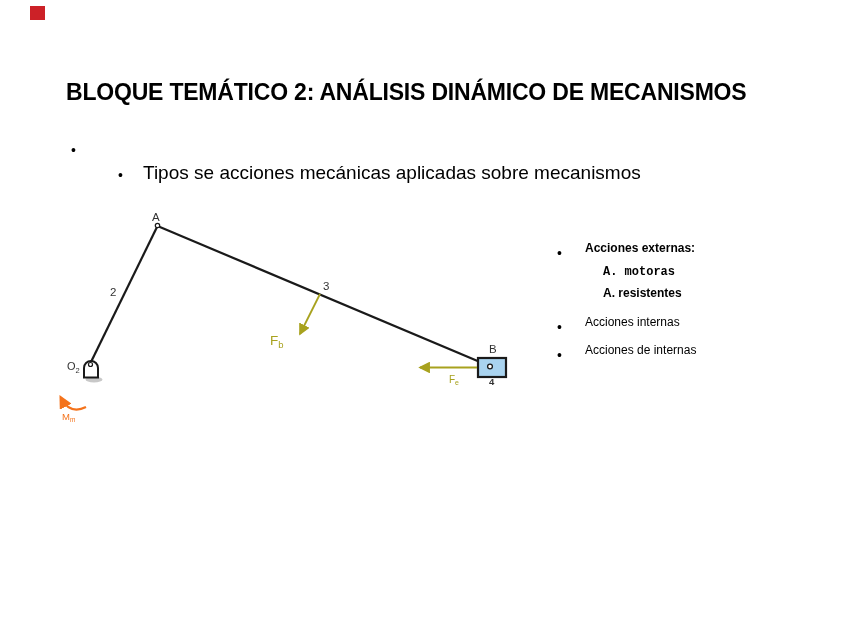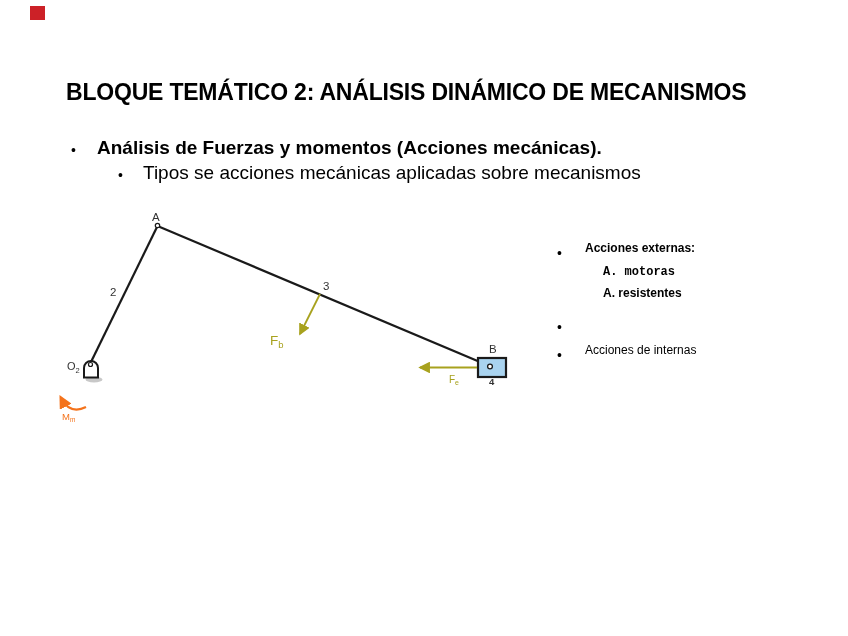--- a/index.html
+++ b/index.html
@@ -26,33 +26,33 @@
 
 <div class="slide">
 
   <svg class="abs" style="left:30px;top:6px;" width="15" height="14">
     <rect x="0" y="0" width="15" height="14" fill="#cc2127"></rect>
   </svg>
 
   <div class="abs title">BLOQUE TEMÁTICO 2: ANÁLISIS DINÁMICO DE MECANISMOS</div>
 
   <span class="abs bullet-dot l1-dot">•</span>
-  <div class="abs l1-text">Análisis de Fuerzas y momentos (Acciones mecánicas).</div>
 
   <span class="abs bullet-dot l2-dot">•</span>
   <div class="abs l2-text">Tipos se acciones mecánicas aplicadas sobre mecanismos</div>
 
   <span class="abs r-dot" style="left:557px;top:245px;">•</span>
   <div class="abs r-text bold" style="left:585px;top:241px;">Acciones externas:</div>
 
   <div class="abs r-text bold" style="left:603px;top:265px;font-family:Liberation Mono, monospace;">A. motoras</div>
 
   <div class="abs r-text bold" style="left:603px;top:286px;">A. resistentes</div>
 
   <span class="abs r-dot" style="left:557px;top:319px;">•</span>
+  <div class="abs r-text" style="left:585px;top:315px;">Acciones internas</div>
 
   <span class="abs r-dot" style="left:557px;top:347px;">•</span>
   <div class="abs r-text" style="left:585px;top:343px;">Acciones de internas</div>
 
   <svg class="abs" style="left:40px;top:195px;" width="480" height="240" viewBox="40 195 480 240">
     <defs>
       <marker id="arrOlive" viewBox="0 0 10 10" refX="8.5" refY="5" markerWidth="6.5" markerHeight="6.5" orient="auto">
         <path d="M0,0 L10,5 L0,10 Z" fill="#a8a21e"></path>
       </marker>
       <marker id="arrOrange" viewBox="0 0 10 10" refX="7.5" refY="5" markerWidth="6" markerHeight="6" orient="auto">

